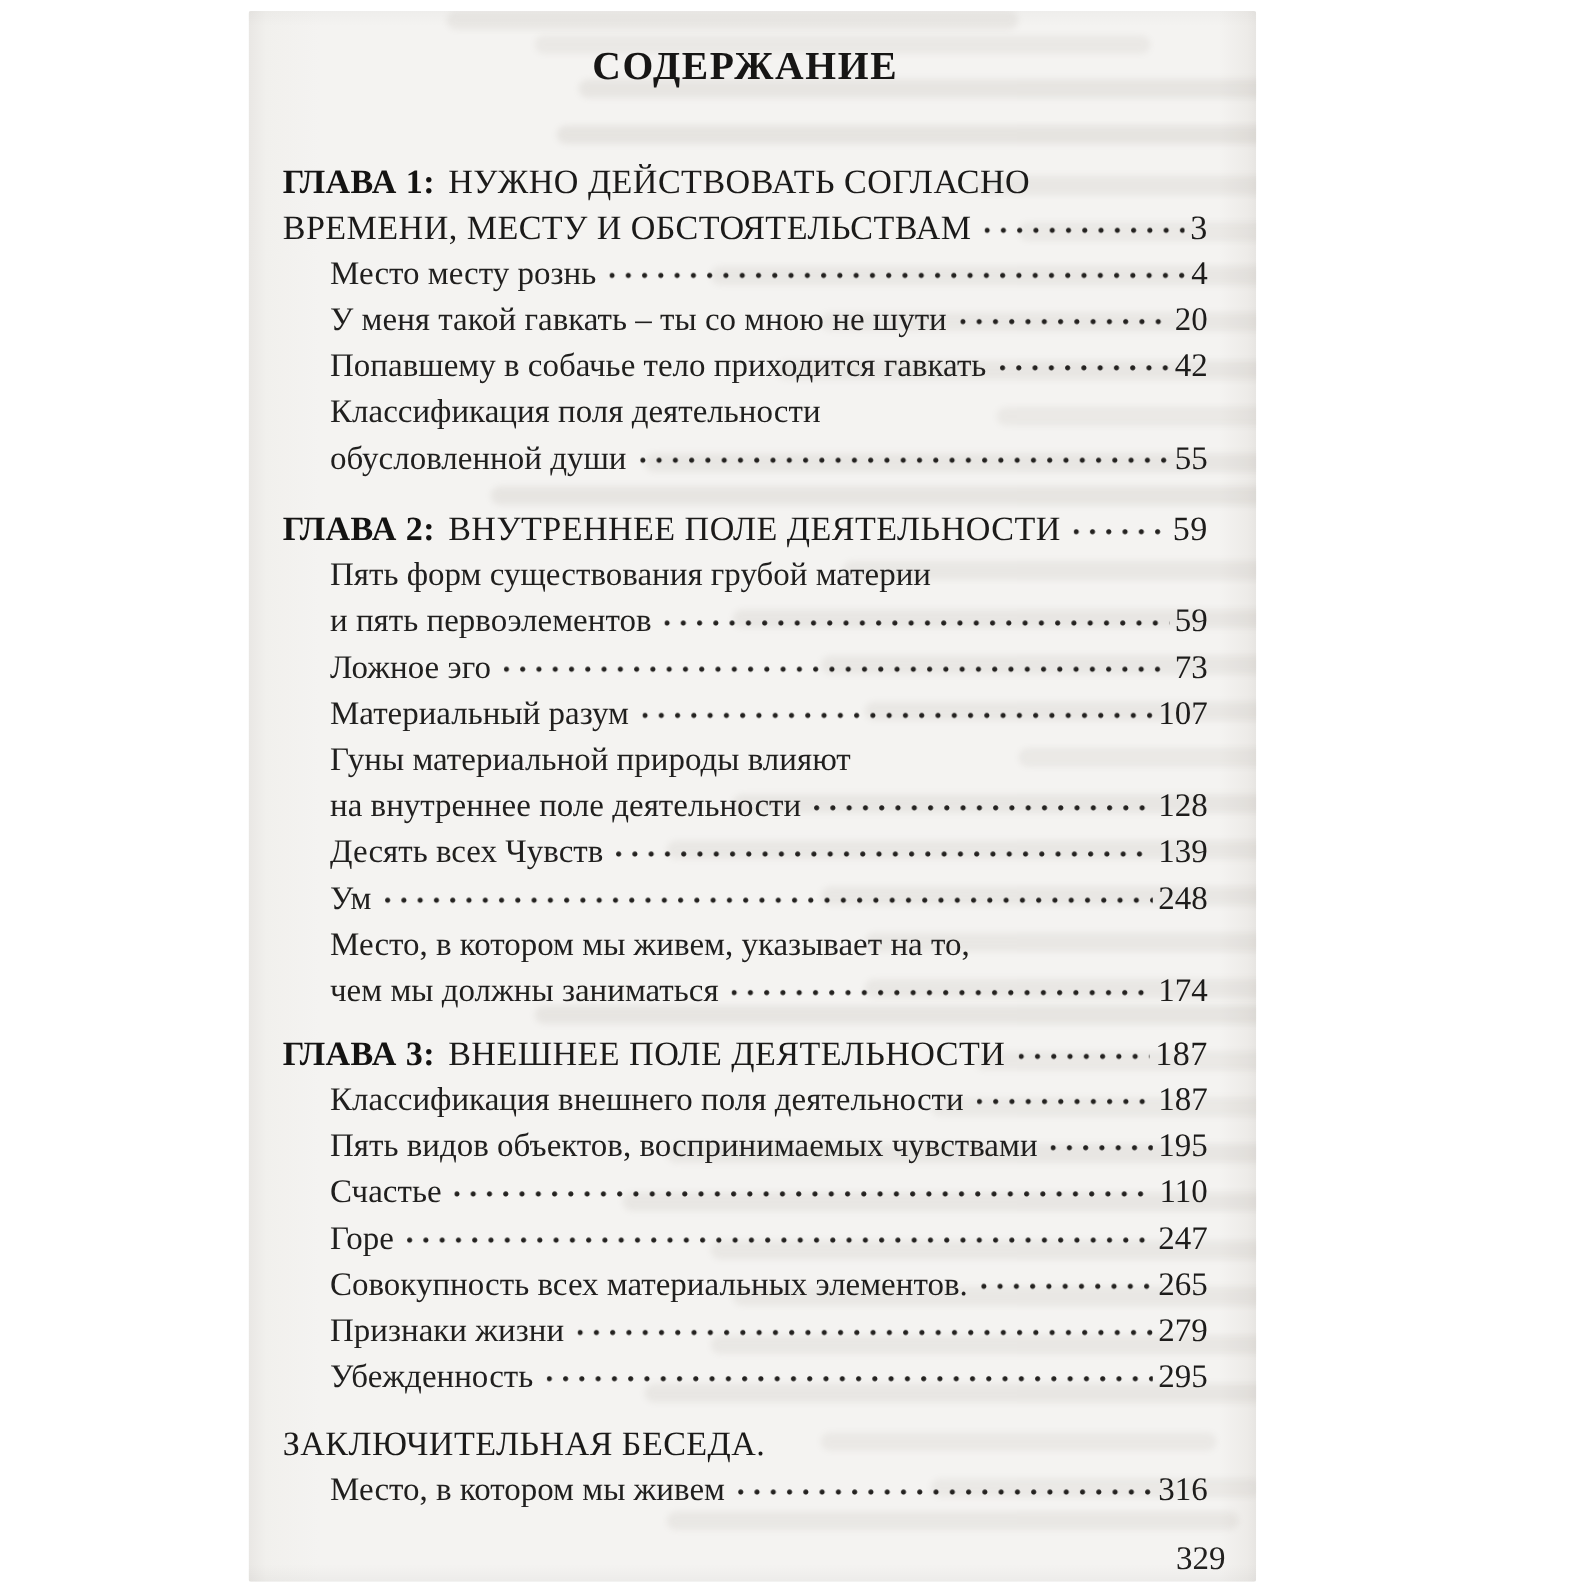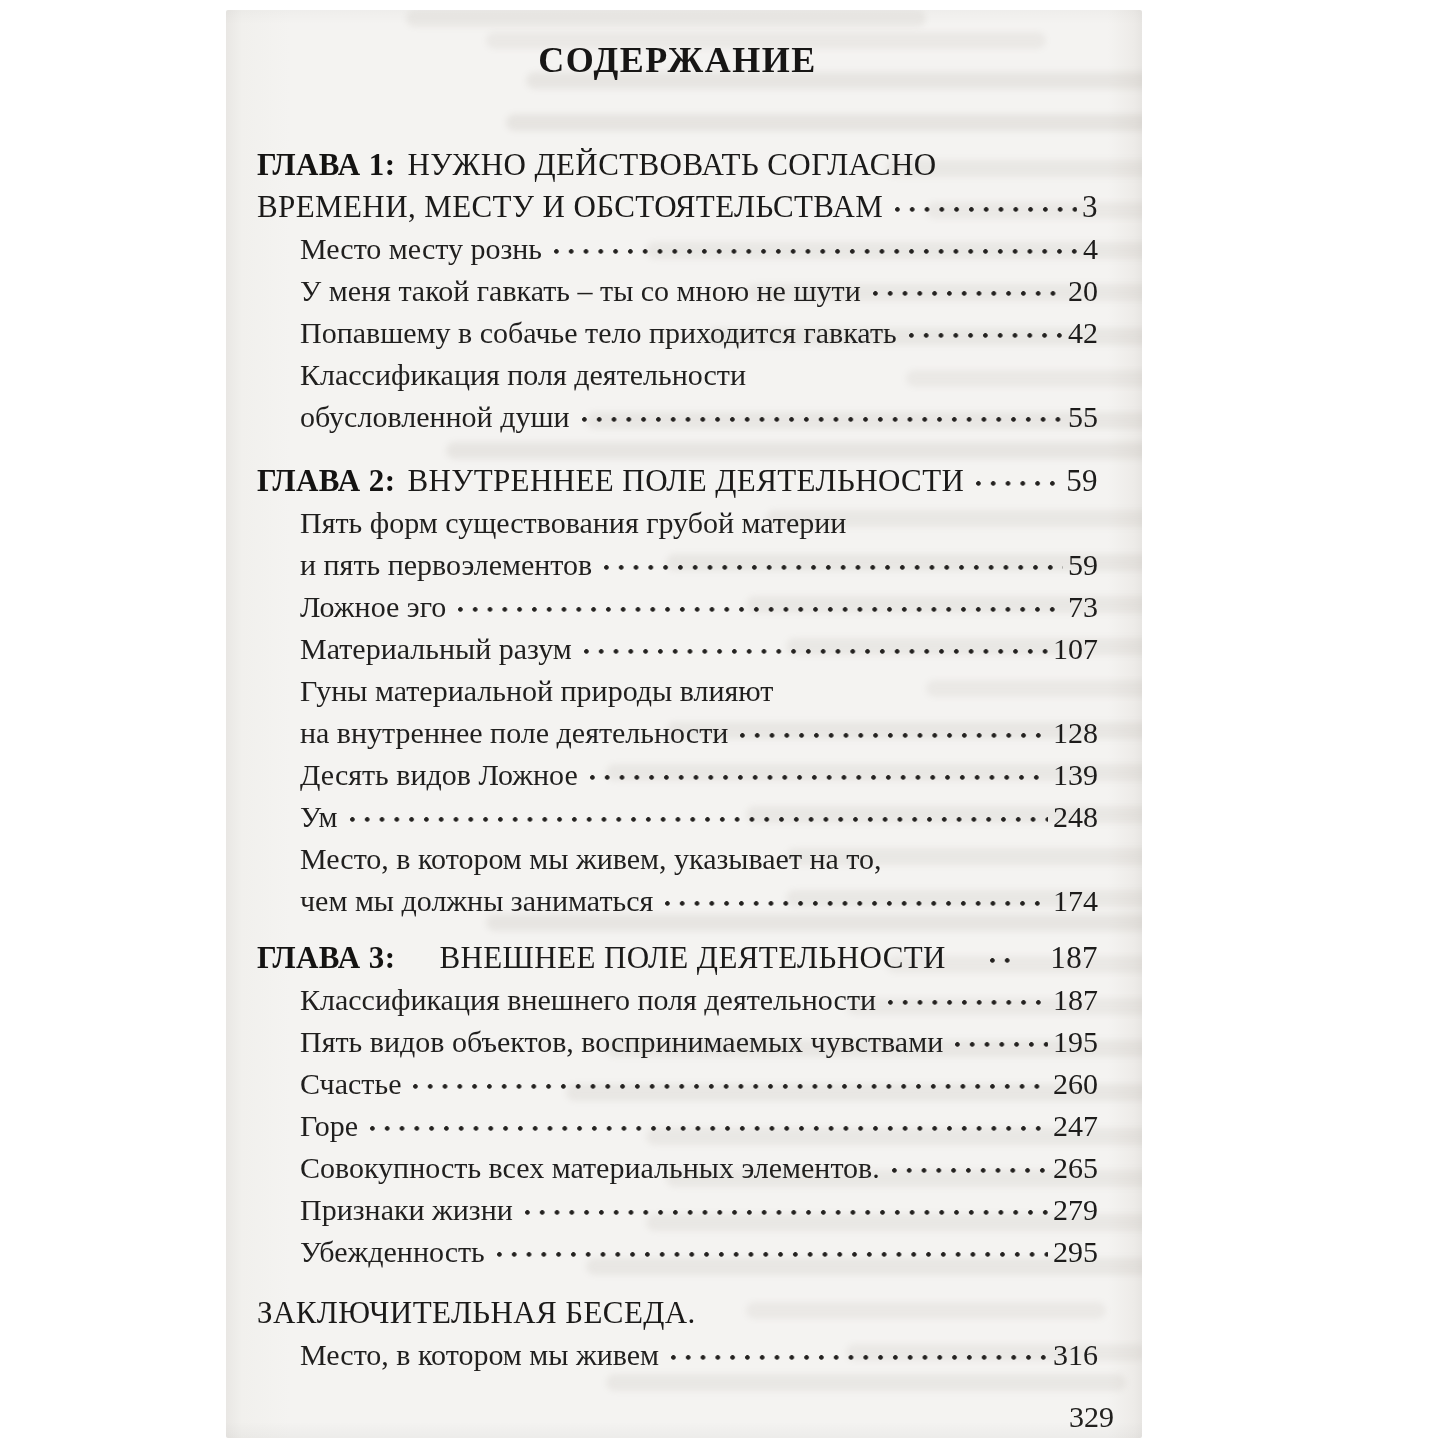--- a/index.html
+++ b/index.html
@@ -21,21 +21,21 @@
   .title{
     font-size:36px;font-weight:bold;letter-spacing:1.5px;text-align:center;
     line-height:44px;height:44px;margin:0 0 62px 0;color:#171615;
   }
   .row{
     display:flex;align-items:baseline;line-height:42px;font-size:30px;color:#201f1e;
   }
   .row.entry{padding-left:43px;text-align:right;}
   .row.chapter{font-size:31px;letter-spacing:0.4px;color:#1b1a19;}
   .row.g1{margin-top:22px;}
-  .row.g2{margin-top:15px;gap:32px;}
+  .row.g2{margin-top:15px;}
   .row.g3{margin-top:19px;}
   .prefix{font-weight:700;margin-right:12px;color:#141312;text-align:center;}
   .label{white-space:nowrap;}
   .leader{flex:1 1 auto;position:relative;margin-left:10px;margin-right:3px;min-width:24px;height:30px;}
   .leader::after{
     content:"";position:absolute;left:2px;right:2px;bottom:4px;height:7px;
     background-image:radial-gradient(circle at 2.4px 3.4px,#242220 1.9px,transparent 2.7px);
     background-size:14.8px 7px;background-repeat:repeat-x;
   }
   .pnum{white-space:nowrap;color:#1d1c1b;}
@@ -142,21 +142,21 @@
         </div>
         <div class="row entry">
           <span class="label">Гуны материальной природы влияют</span>
         </div>
         <div class="row entry">
           <span class="label">на внутреннее поле деятельности</span>
           <span class="leader"></span>
           <span class="pnum">128</span>
         </div>
         <div class="row entry">
-          <span class="label">Десять видов Ложное</span>
+          <span class="label">Десять всех Чувств</span>
           <span class="leader"></span>
           <span class="pnum">139</span>
         </div>
         <div class="row entry">
           <span class="label">Ум</span>
           <span class="leader"></span>
           <span class="pnum">248</span>
         </div>
         <div class="row entry">
           <span class="label">Место, в котором мы живем, указывает на то,</span>
@@ -178,21 +178,21 @@
           <span class="pnum">187</span>
         </div>
         <div class="row entry">
           <span class="label">Пять видов объектов, воспринимаемых чувствами</span>
           <span class="leader"></span>
           <span class="pnum">195</span>
         </div>
         <div class="row entry">
           <span class="label">Счастье</span>
           <span class="leader"></span>
-          <span class="pnum">260</span>
+          <span class="pnum">110</span>
         </div>
         <div class="row entry">
           <span class="label">Горе</span>
           <span class="leader"></span>
           <span class="pnum">247</span>
         </div>
         <div class="row entry">
           <span class="label">Совокупность всех материальных элементов.</span>
           <span class="leader"></span>
           <span class="pnum">265</span>

